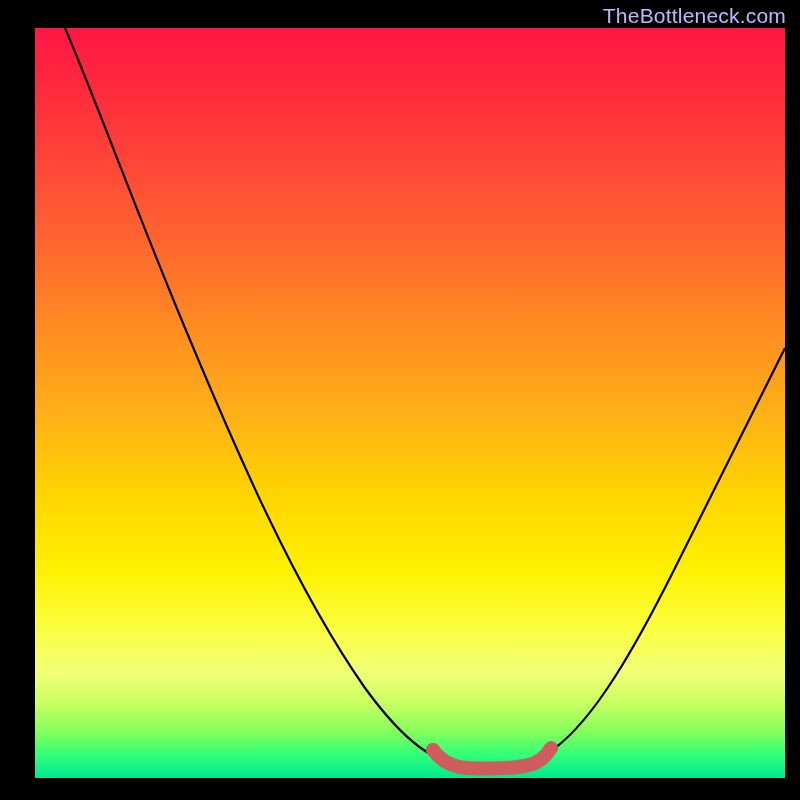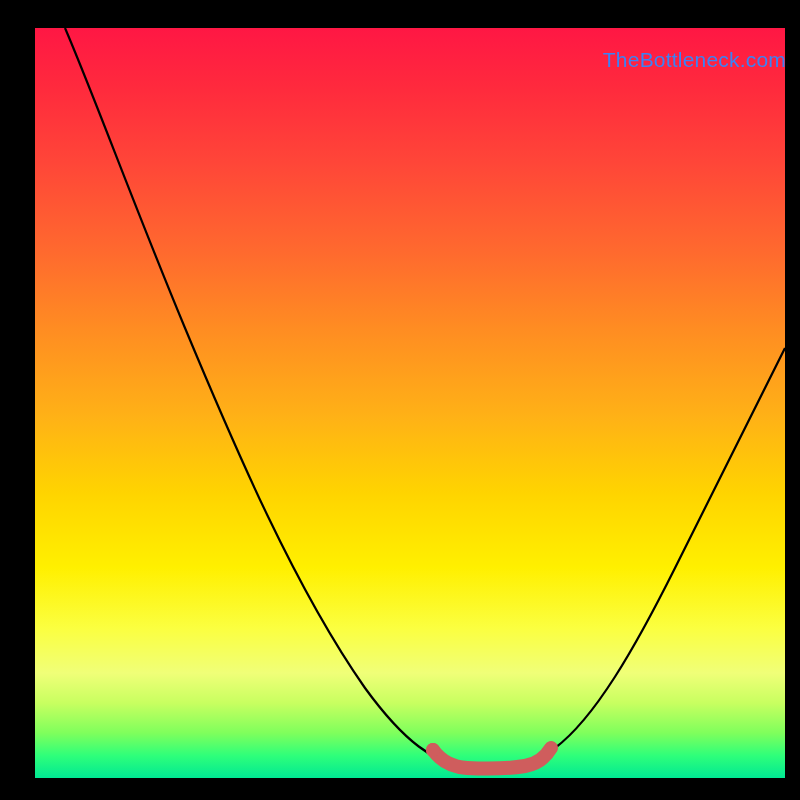--- a/index.html
+++ b/index.html
@@ -40,26 +40,25 @@
       #c8ff60 90%,
       #7fff5c 94%,
       #2fff7a 97%,
       #00e893 100%
     );
   }
   .watermark {
     position: absolute;
     top: 4px;
     right: 14px;
-    color: #3b82f6;
+    color: #c4b5fd;
     font-size: 21px;
     font-weight: 500;
     letter-spacing: 0.2px;
     user-select: none;
-    margin-top: 44px;
   }
   svg.curve {
     position: absolute;
     left: 0;
     top: 0;
     width: 750px;
     height: 750px;
     overflow: visible;
   }
 </style>

